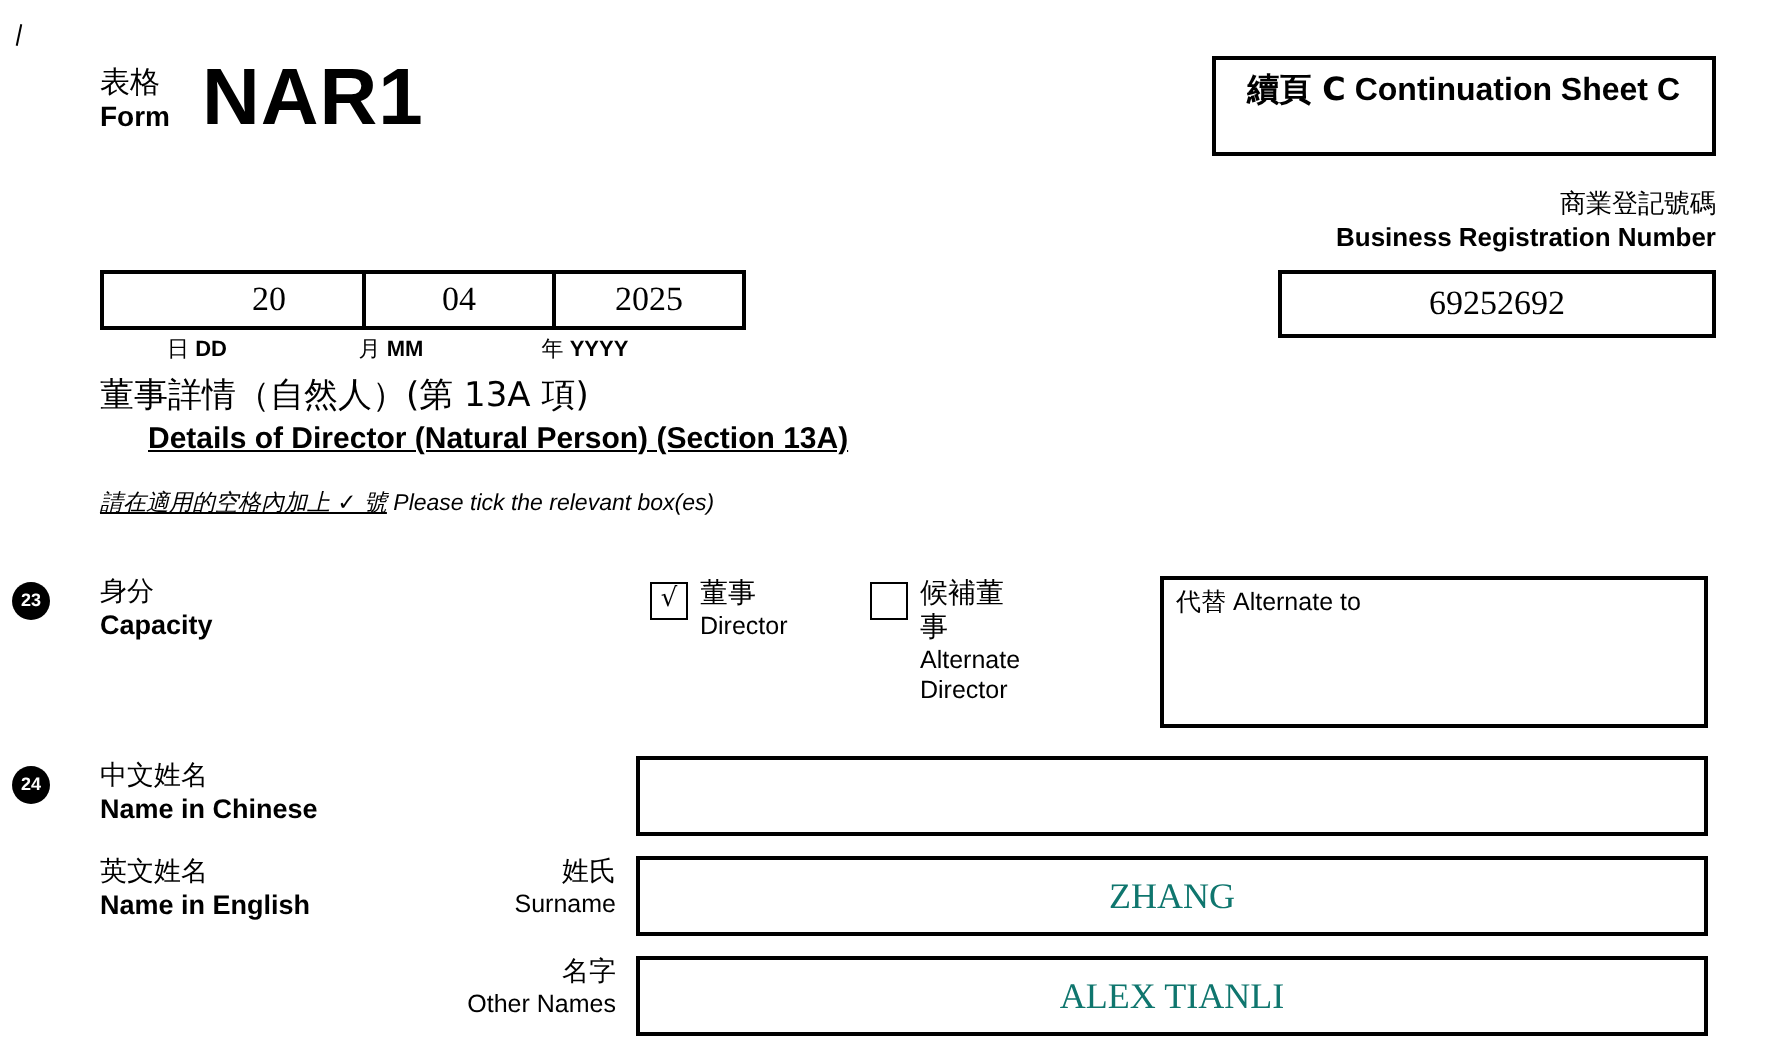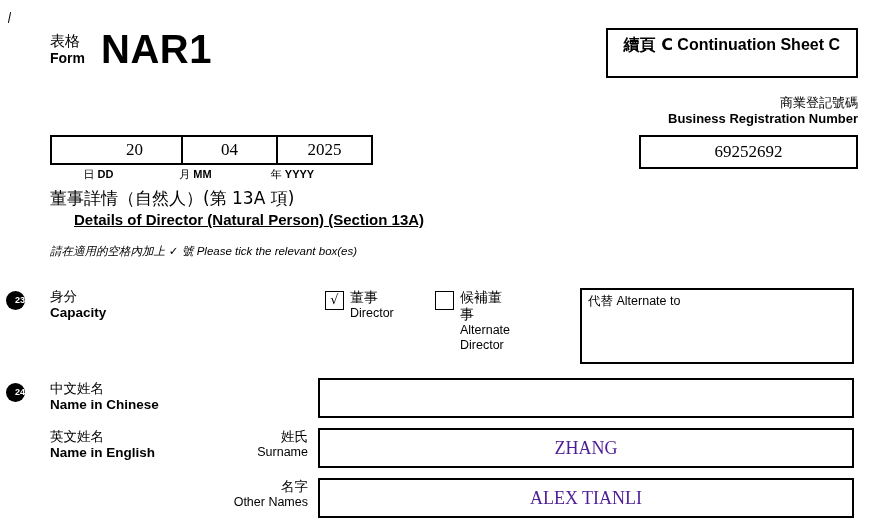--- a/index.html
+++ b/index.html
@@ -186,33 +186,33 @@
     margin-top: 1px;
     margin-left: 24px;
   }
   .tick-note {
     position: absolute;
     left: 50px;
     top: 244px;
     font-size: 11.5px;
     font-style: italic;
   }
-  .tick-note .cn { font-family: "DejaVu Sans", sans-serif; }
+  .tick-note .cn { font-family: "DejaVu Sans", sans-serif; text-decoration: underline; }
 
   
   .item-num {
     position: absolute;
     width: 19px;
     height: 19px;
     border-radius: 50%;
     background: #000;
     color: #fff;
     font-size: 9px;
     line-height: 19px;
-    text-align: right;
+    text-align: center;
     font-weight: bold;
   }
 
   
   .fld-label {
     position: absolute;
   }
   .fld-label .cn {
     font-size: 13.5px;
     line-height: 17px;
@@ -267,21 +267,21 @@
   }
   .alt-box .inner-label .cn { font-family: "DejaVu Sans", sans-serif; }
 
   
   .val-box {
     position: absolute;
     border: 2px solid #000;
     font-family: "Liberation Serif", serif;
     font-size: 18px;
     text-align: center;
-    color: #4c1d95;
+    color: #0f766e;
   }
   .val-box .val {
     display: block;
     width: 100%;
     line-height: inherit;
   }
 
   
   .row-sublabel {
     position: absolute;

